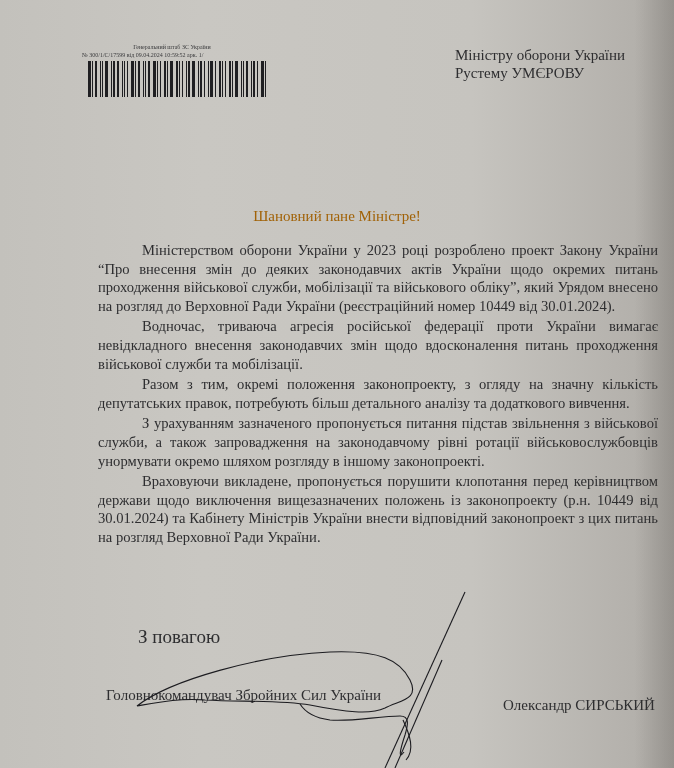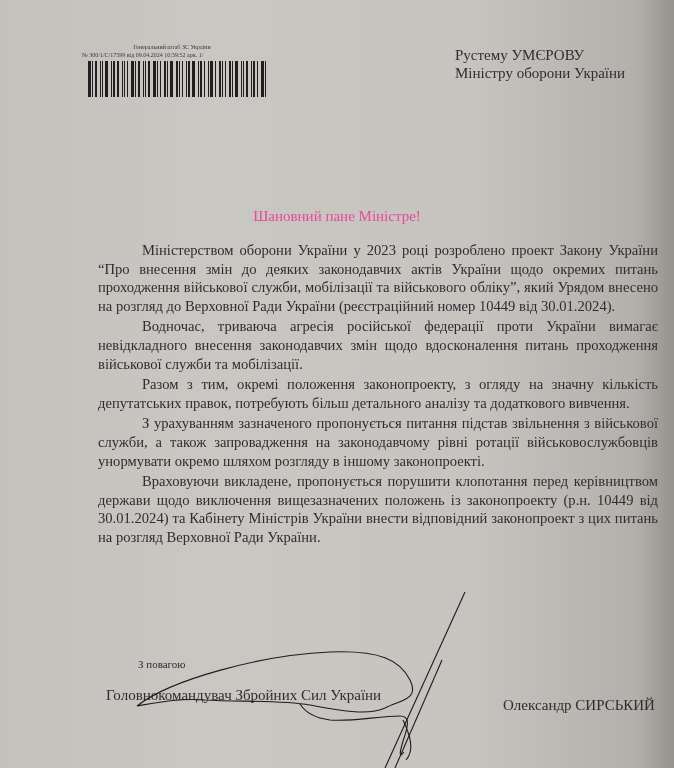--- a/index.html
+++ b/index.html
@@ -16,24 +16,24 @@
       pointer-events: none;
     }
     .stamp { position: absolute; left: 82px; top: 44px; width: 200px; }
     .stamp .org {
       font-size: 6px; text-align: center; width: 180px; color: #3a3a3c; line-height: 7px;
     }
     .stamp .reg { font-size: 6px; color: #3a3a3c; white-space: nowrap; line-height: 8px; }
     .barcode { display: flex; align-items: stretch; height: 36px; margin-top: 2px; margin-left: 6px; }
     .barcode span { display: block; background: #1f1f22; margin-right: 1px; }
     .addressee { position: absolute; left: 455px; top: 46px; font-size: 15px; line-height: 18px; color: #2e2e30; }
-    .salutation { position: absolute; left: 0; width: 674px; top: 208px; text-align: center; font-size: 15px; color: #ec4899; }
+    .salutation { position: absolute; left: 0; width: 674px; top: 208px; text-align: center; font-size: 15px; color: #a16207; }
     .body { position: absolute; left: 98px; top: 241px; width: 560px; font-size: 14.6px; line-height: 18.6px; color: #2e2e30; }
     .body p { margin: 0 0 2px 0; text-align: justify; text-indent: 44px; }
-    .closing { position: absolute; left: 138px; top: 626px; font-size: 11px; color: #2e2e30; margin-top: 32px; }
+    .closing { position: absolute; left: 138px; top: 626px; font-size: 19px; color: #2e2e30; }
     .sign-title { position: absolute; left: 106px; top: 686px; font-size: 15px; line-height: 18px; color: #2e2e30; }
     .sign-name { position: absolute; left: 503px; top: 697px; font-size: 15px; color: #2e2e30; }
     .signature { position: absolute; left: 0; top: 0; width: 674px; height: 768px; pointer-events: none; }
   </style>
 </head>
 <body>
 
 <div class="sheet">
 
   <div class="stamp">
@@ -87,22 +87,22 @@
         <span style="width: 2px; margin-right: 3px;"></span>
         <span style="width: 1px; margin-right: 1px;"></span>
         <span style="width: 2px; margin-right: 2px;"></span>
         <span style="width: 1px; margin-right: 3px;"></span>
         <span style="width: 3px; margin-right: 1px;"></span>
         <span style="width: 1px; margin-right: 2px;"></span>
       </div>
   </div>
 
   <div class="addressee">
+    <div>Міністру оборони України</div>
     <div>Рустему УМЄРОВУ</div>
-    <div>Міністру оборони України</div>
   </div>
 
   <div class="salutation">Шановний пане Міністре!</div>
 
   <div class="body">
     <p>Міністерством оборони України у 2023 році розроблено проект Закону України “Про внесення змін до деяких законодавчих актів України щодо окремих питань проходження військової служби, мобілізації та військового обліку”, який Урядом внесено на розгляд до Верховної Ради України (реєстраційний номер 10449 від 30.01.2024).</p>
     <p>Водночас, триваюча агресія російської федерації проти України вимагає невідкладного внесення законодавчих змін щодо вдосконалення питань проходження військової служби та мобілізації.</p>
     <p>Разом з тим, окремі положення законопроекту, з огляду на значну кількість депутатських правок, потребують більш детального аналізу та додаткового вивчення.</p>
     <p>З урахуванням зазначеного пропонується питання підстав звільнення з військової служби, а також запровадження на законодавчому рівні ротації військовослужбовців унормувати окремо шляхом розгляду в іншому законопроекті.</p>
     <p>Враховуючи викладене, пропонується порушити клопотання перед керівництвом держави щодо виключення вищезазначених положень із законопроекту (р.н. 10449 від 30.01.2024) та Кабінету Міністрів України внести відповідний законопроект з цих питань на розгляд Верховної Ради України.</p>

